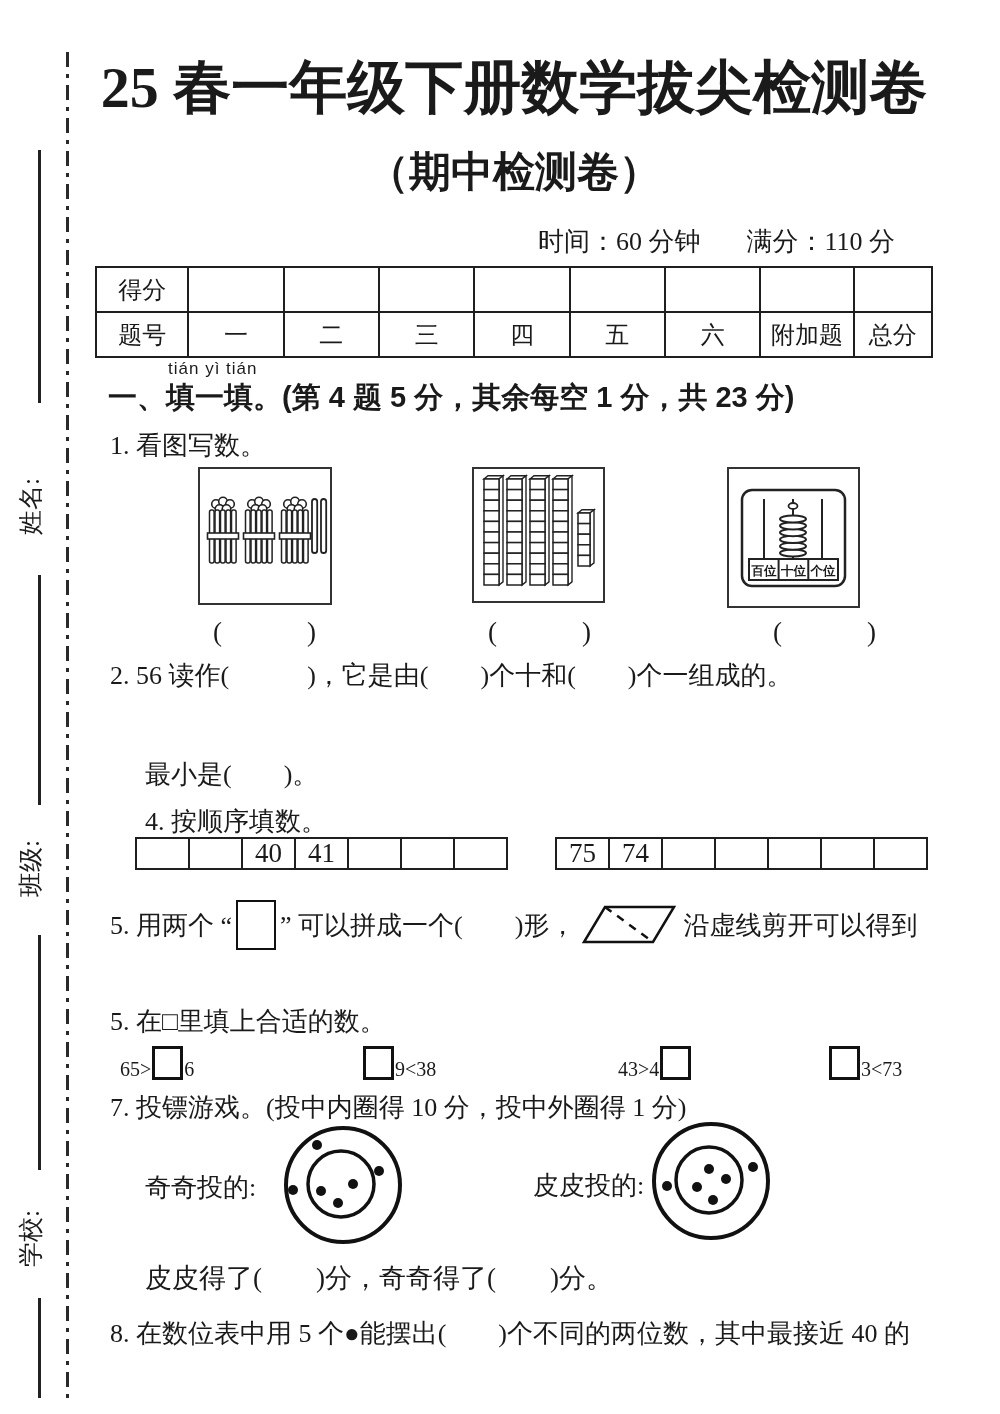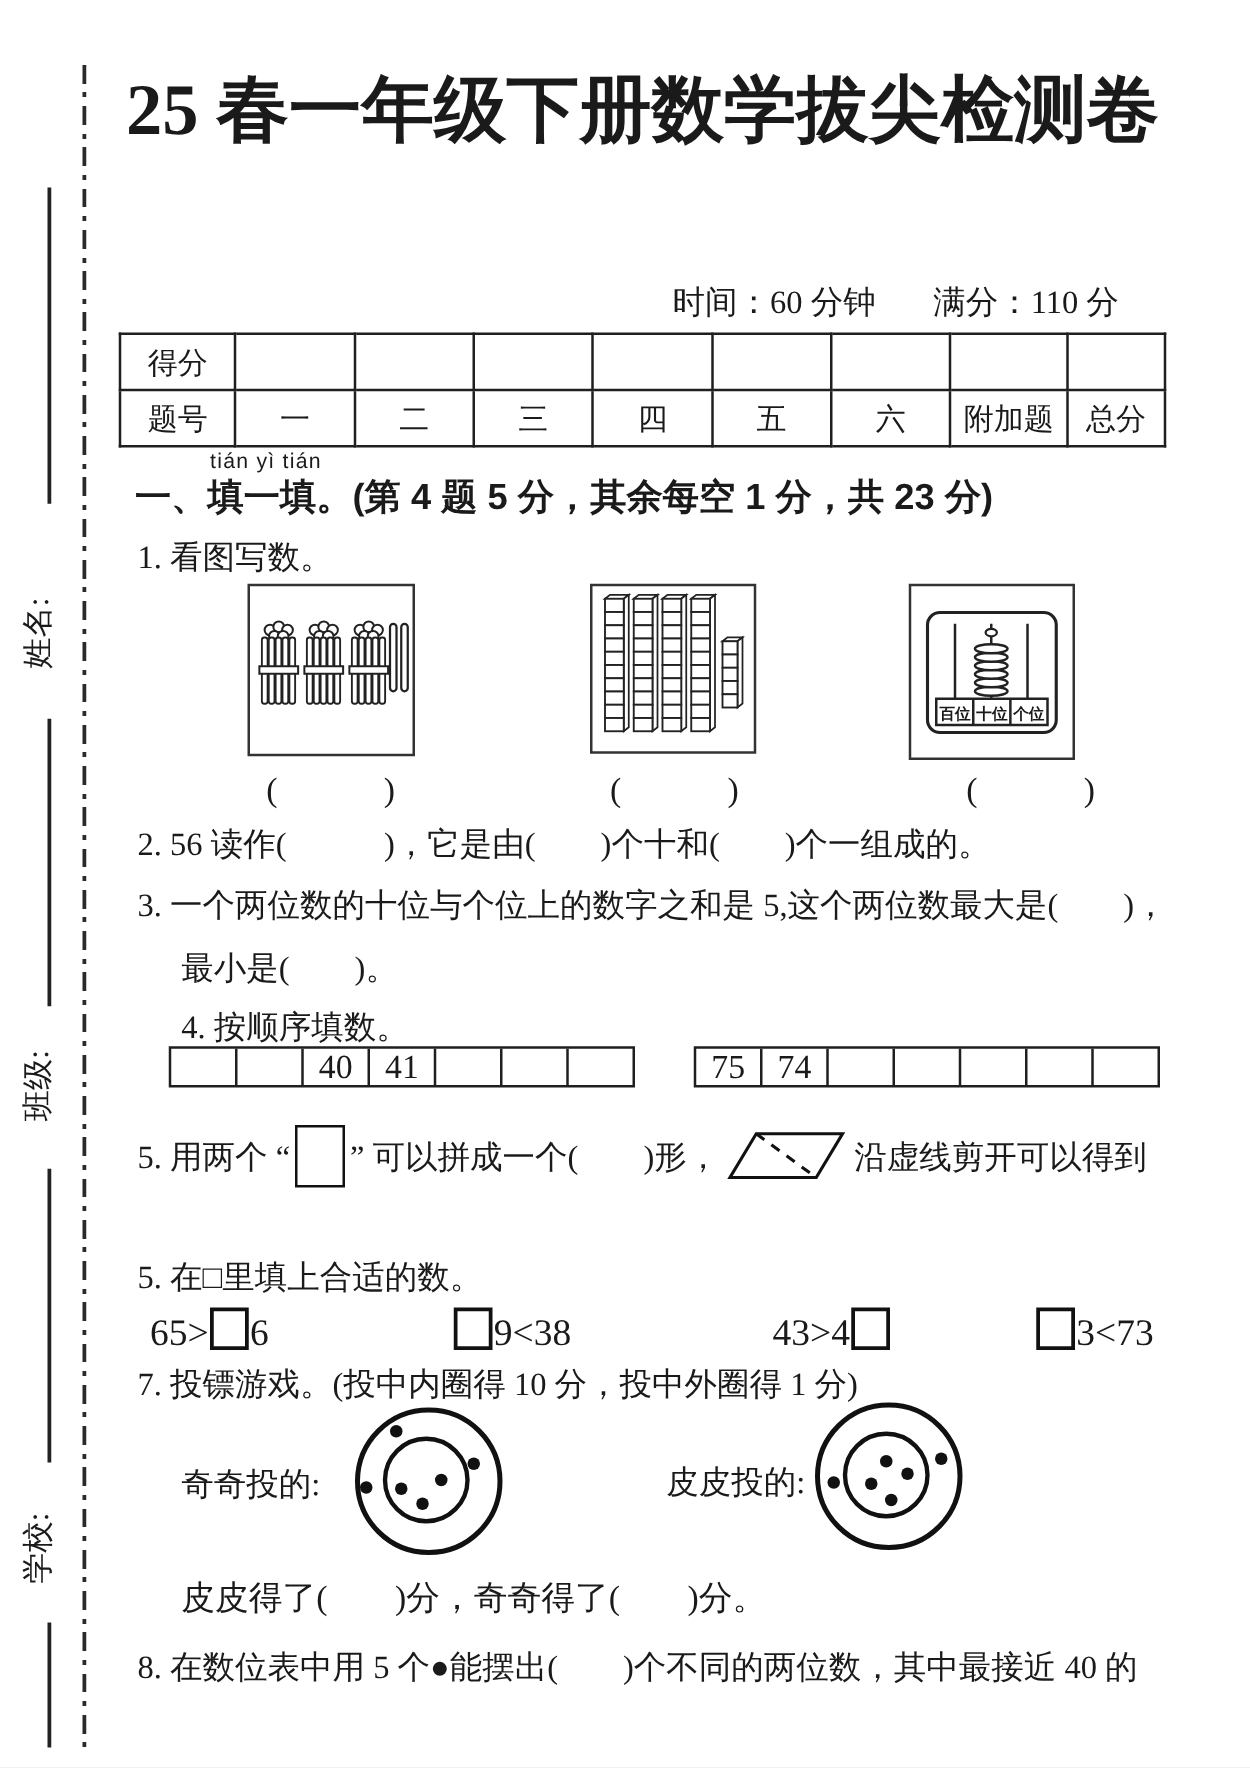--- a/index.html
+++ b/index.html
@@ -18,39 +18,40 @@
   table.score td{border:2.5px solid #1f1f1f;height:41px;text-align:center;font-size:24px;font-family:"Liberation Serif",serif;}
   .sec-head{left:108px;top:378px;font-family:"Liberation Sans",sans-serif;font-weight:bold;font-size:29px;white-space:nowrap;}
   .pinyin{position:absolute;left:60px;top:-19px;font-size:17px;font-weight:normal;letter-spacing:1px;font-family:"Liberation Sans",sans-serif;}
   .q{font-size:26px;white-space:nowrap;}
   .img-box{border:2px solid #333;background:#fff;}
   .blank-paren{font-size:27px;letter-spacing:1px;}
   .strip{display:flex;border:2.5px solid #1f1f1f;background:#fff;}
   .strip .cell{width:51px;height:29px;border-right:2.5px solid #1f1f1f;display:flex;align-items:center;justify-content:center;font-size:27px;}
   .strip .cell:last-child{border-right:none;}
   .sq-box{display:inline-block;width:36px;height:46px;border:2.5px solid #111;margin:0 4px;}
-  .expr{font-size:30px;white-space:nowrap;}
+  .expr{font-size:20px;white-space:nowrap;}
   .fill-box{display:inline-block;width:25px;height:28px;border:3px solid #111;vertical-align:-4px;margin:0 1px;}
   svg{display:block;}
 </style>
 </head>
 <body>
 
 <div class="page">
 
   <div class="abs binding-line"></div>
   <div class="abs blank-line" style="top:150px;height:253px;"></div>
   <div class="abs side-label" style="left:-8px;top:490px;">姓名:</div>
   <div class="abs blank-line" style="top:575px;height:230px;"></div>
   <div class="abs side-label" style="left:-8px;top:852px;">班级:</div>
   <div class="abs blank-line" style="top:935px;height:235px;"></div>
   <div class="abs side-label" style="left:-8px;top:1222px;">学校:</div>
   <div class="abs blank-line" style="top:1298px;height:100px;"></div>
 
   <h1 class="abs title">25 春一年级下册数学拔尖检测卷</h1>
+  <h2 class="abs subtitle">（期中检测卷）</h2>
   <div class="abs info-line">
     <span>时间：60 分钟</span>
     <span>满分：110 分</span>
   </div>
 
   <div class="abs" style="left:95px;top:266px;">
     <table class="score">
       <colgroup>
         <col style="width:92px">
           <col style="width:95px">
@@ -222,21 +223,20 @@
       <text x="64.5" y="106" font-size="12.5" font-weight="600" text-anchor="middle" fill="#1a1a1a">十位</text>
       <text x="94" y="106" font-size="12.5" font-weight="600" text-anchor="middle" fill="#1a1a1a">个位</text>
     </svg>
   </div>
 
   <span class="abs blank-paren" style="left:213px;top:614px;">(　　　)</span>
   <span class="abs blank-paren" style="left:488px;top:614px;">(　　　)</span>
   <span class="abs blank-paren" style="left:773px;top:614px;">(　　　)</span>
 
   <div class="abs q" style="left:110px;top:658px;">2. 56 读作(　　　)，它是由(　　)个十和(　　)个一组成的。</div>
-  <div class="abs q" style="left:110px;top:707px;">3. 一个两位数的十位与个位上的数字之和是 5,这个两位数最大是(　　)，</div>
   <div class="abs q" style="left:145px;top:757px;">最小是(　　)。</div>
 
   <div class="abs q" style="left:110px;top:804px;margin-left:35px;">4. 按顺序填数。</div>
   <div class="abs strip" style="left:135px;top:837px;">
     <div class="cell"></div>
     <div class="cell"></div>
     <div class="cell">40</div>
     <div class="cell">41</div>
     <div class="cell"></div>
     <div class="cell"></div>

